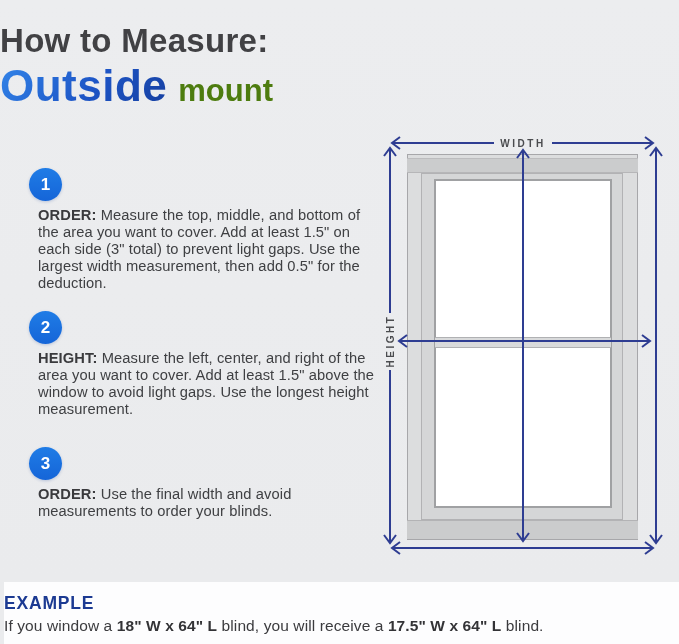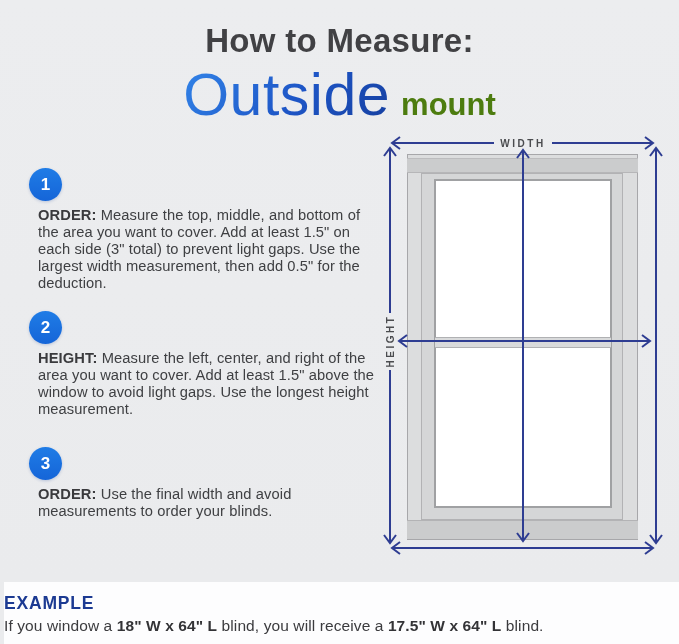--- a/index.html
+++ b/index.html
@@ -5,25 +5,25 @@
   * { margin:0; padding:0; box-sizing:border-box; }
   html,body { width:679px; height:644px; }
   body {
     position:relative;
     font-family:"Liberation Sans", sans-serif;
     background:linear-gradient(180deg,#ecedef 0%,#eaebed 90%);
     overflow:hidden;
   }
 
   
-  .title-block { position:absolute; top:22px; left:0; width:679px; text-align:center; }
+  .title-block { position:absolute; top:22px; left:0; width:679px; }
   .title-line1 { font-size:33px; font-weight:700; color:#414144; letter-spacing:.3px; }
   .title-line2 { margin-top:1px; white-space:nowrap; }
   .outside {
-    font-size:59px; font-weight:400; letter-spacing:.5px;
+    font-size:44px; font-weight:700; letter-spacing:.5px;
     background:linear-gradient(128deg,#3181e6 5%,#1d55c6 55%,#163f9f 100%);
     -webkit-background-clip:text; background-clip:text; color:transparent;
   }
   .mount { font-size:31px; font-weight:700; color:#4d7c0f; margin-left:11px; }
 
   
   .step { position:absolute; left:29px; width:352px; }
   .step-1 { top:168px; }
   .step-2 { top:311px; }
   .step-3 { top:447px; }

